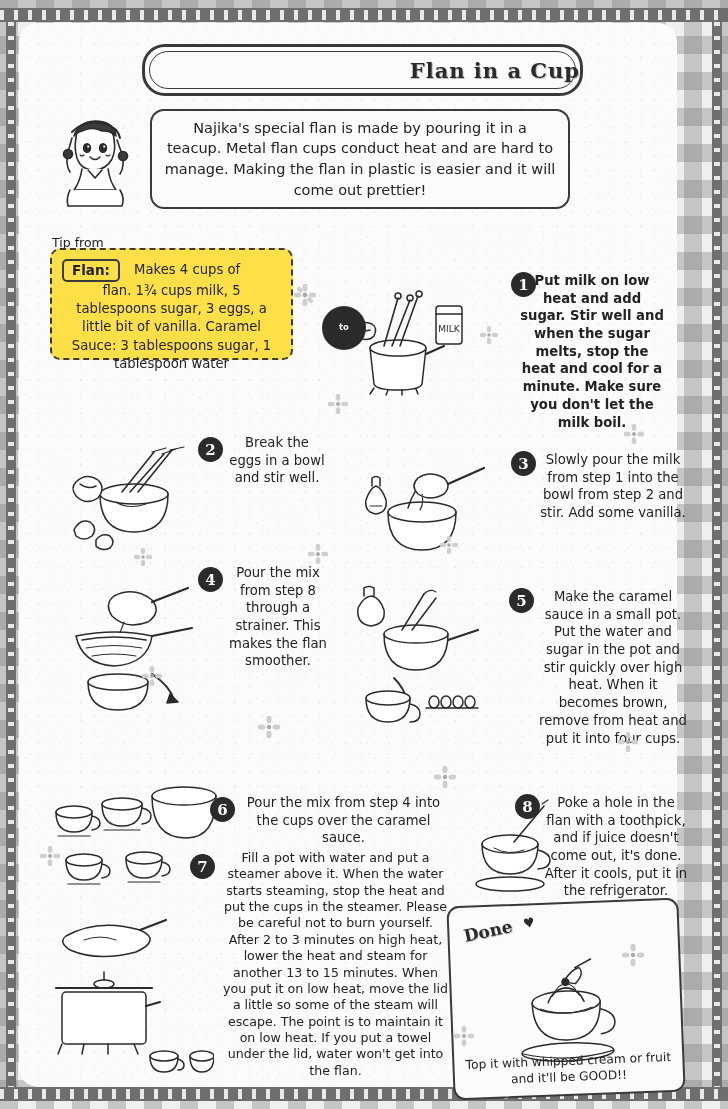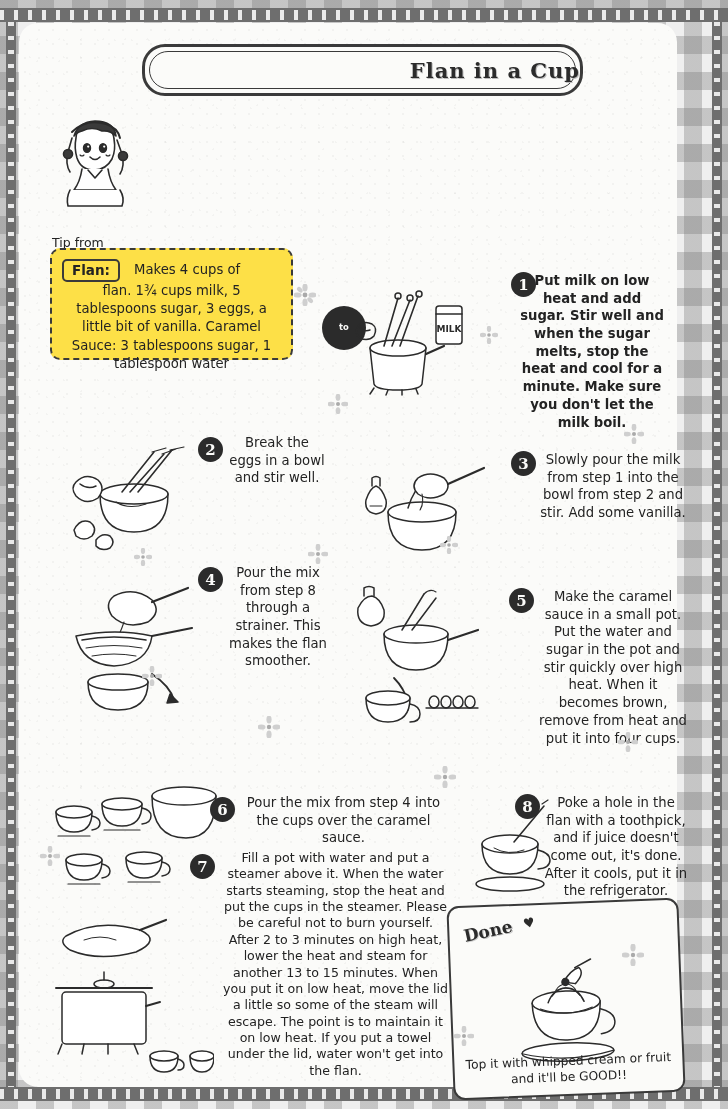--- a/index.html
+++ b/index.html
@@ -374,37 +374,40 @@
           <path d="M44 45 Q49 50 54 45"></path>
           <path d="M34 43 Q36 45 38 43" stroke-width="1.1"></path>
           <path d="M60 43 Q62 45 64 43" stroke-width="1.1"></path>
           <path d="M36 57 Q34 70 28 78 L70 78 Q64 70 62 57" fill="#ffffff"></path>
           <path d="M42 58 L49 66 L56 58"></path>
           <path d="M24 78 Q20 86 22 94 L76 94 Q79 86 74 78" fill="#ffffff"></path>
         </g>
       </svg>
     </div>
 
+    <div id="tip-box">
+      <div id="tip-text">Najika's special flan is made by pouring it in a teacup. Metal flan cups conduct heat and are hard to manage. Making the flan in plastic is easier and it will come out prettier!</div>
+    </div>
     <div id="tip-caption">Tip from Najika.</div>
 
     <div id="ingredients">
       <div>
         <span class="label">Flan:</span>
         <span class="body first-line">Makes 4 cups of</span>
       </div>
       <div class="body">flan. 1¾ cups milk, 5 tablespoons sugar, 3 eggs, a little bit of vanilla. Caramel Sauce: 3 tablespoons sugar, 1 tablespoon water</div>
     </div>
 
     <div id="howto">
       <span>How</span>
       <span>to</span>
       <span>make</span>
     </div>
 
-    <div class="art" style="left:318px; top:250px; width:140px; height:120px;font-weight:bold;">
+    <div class="art" style="left:318px; top:250px; width:140px; height:120px;">
       <svg viewBox="0 0 140 120" width="140" height="120">
         <g fill="none" stroke="#2b2b2b" stroke-width="1.5" stroke-linecap="round" stroke-linejoin="round">
           <path d="M30 72 L34 108 Q36 114 58 114 Q80 114 82 108 L86 72 Z" fill="#ffffff"></path>
           <ellipse cx="58" cy="72" rx="28" ry="8" fill="#ffffff"></ellipse>
           <path d="M86 78 L104 70" stroke-width="2.2"></path>
           <path d="M34 112 L30 118 M48 114 L46 119 M62 114 L62 119 M76 113 L78 118"></path>
           <path d="M44 70 L58 22 M52 70 L70 24 M60 70 L78 20" stroke-width="1.6"></path>
           <circle cx="58" cy="20" r="3"></circle>
             <circle cx="70" cy="22" r="3"></circle>
             <circle cx="79" cy="18" r="3"></circle>

